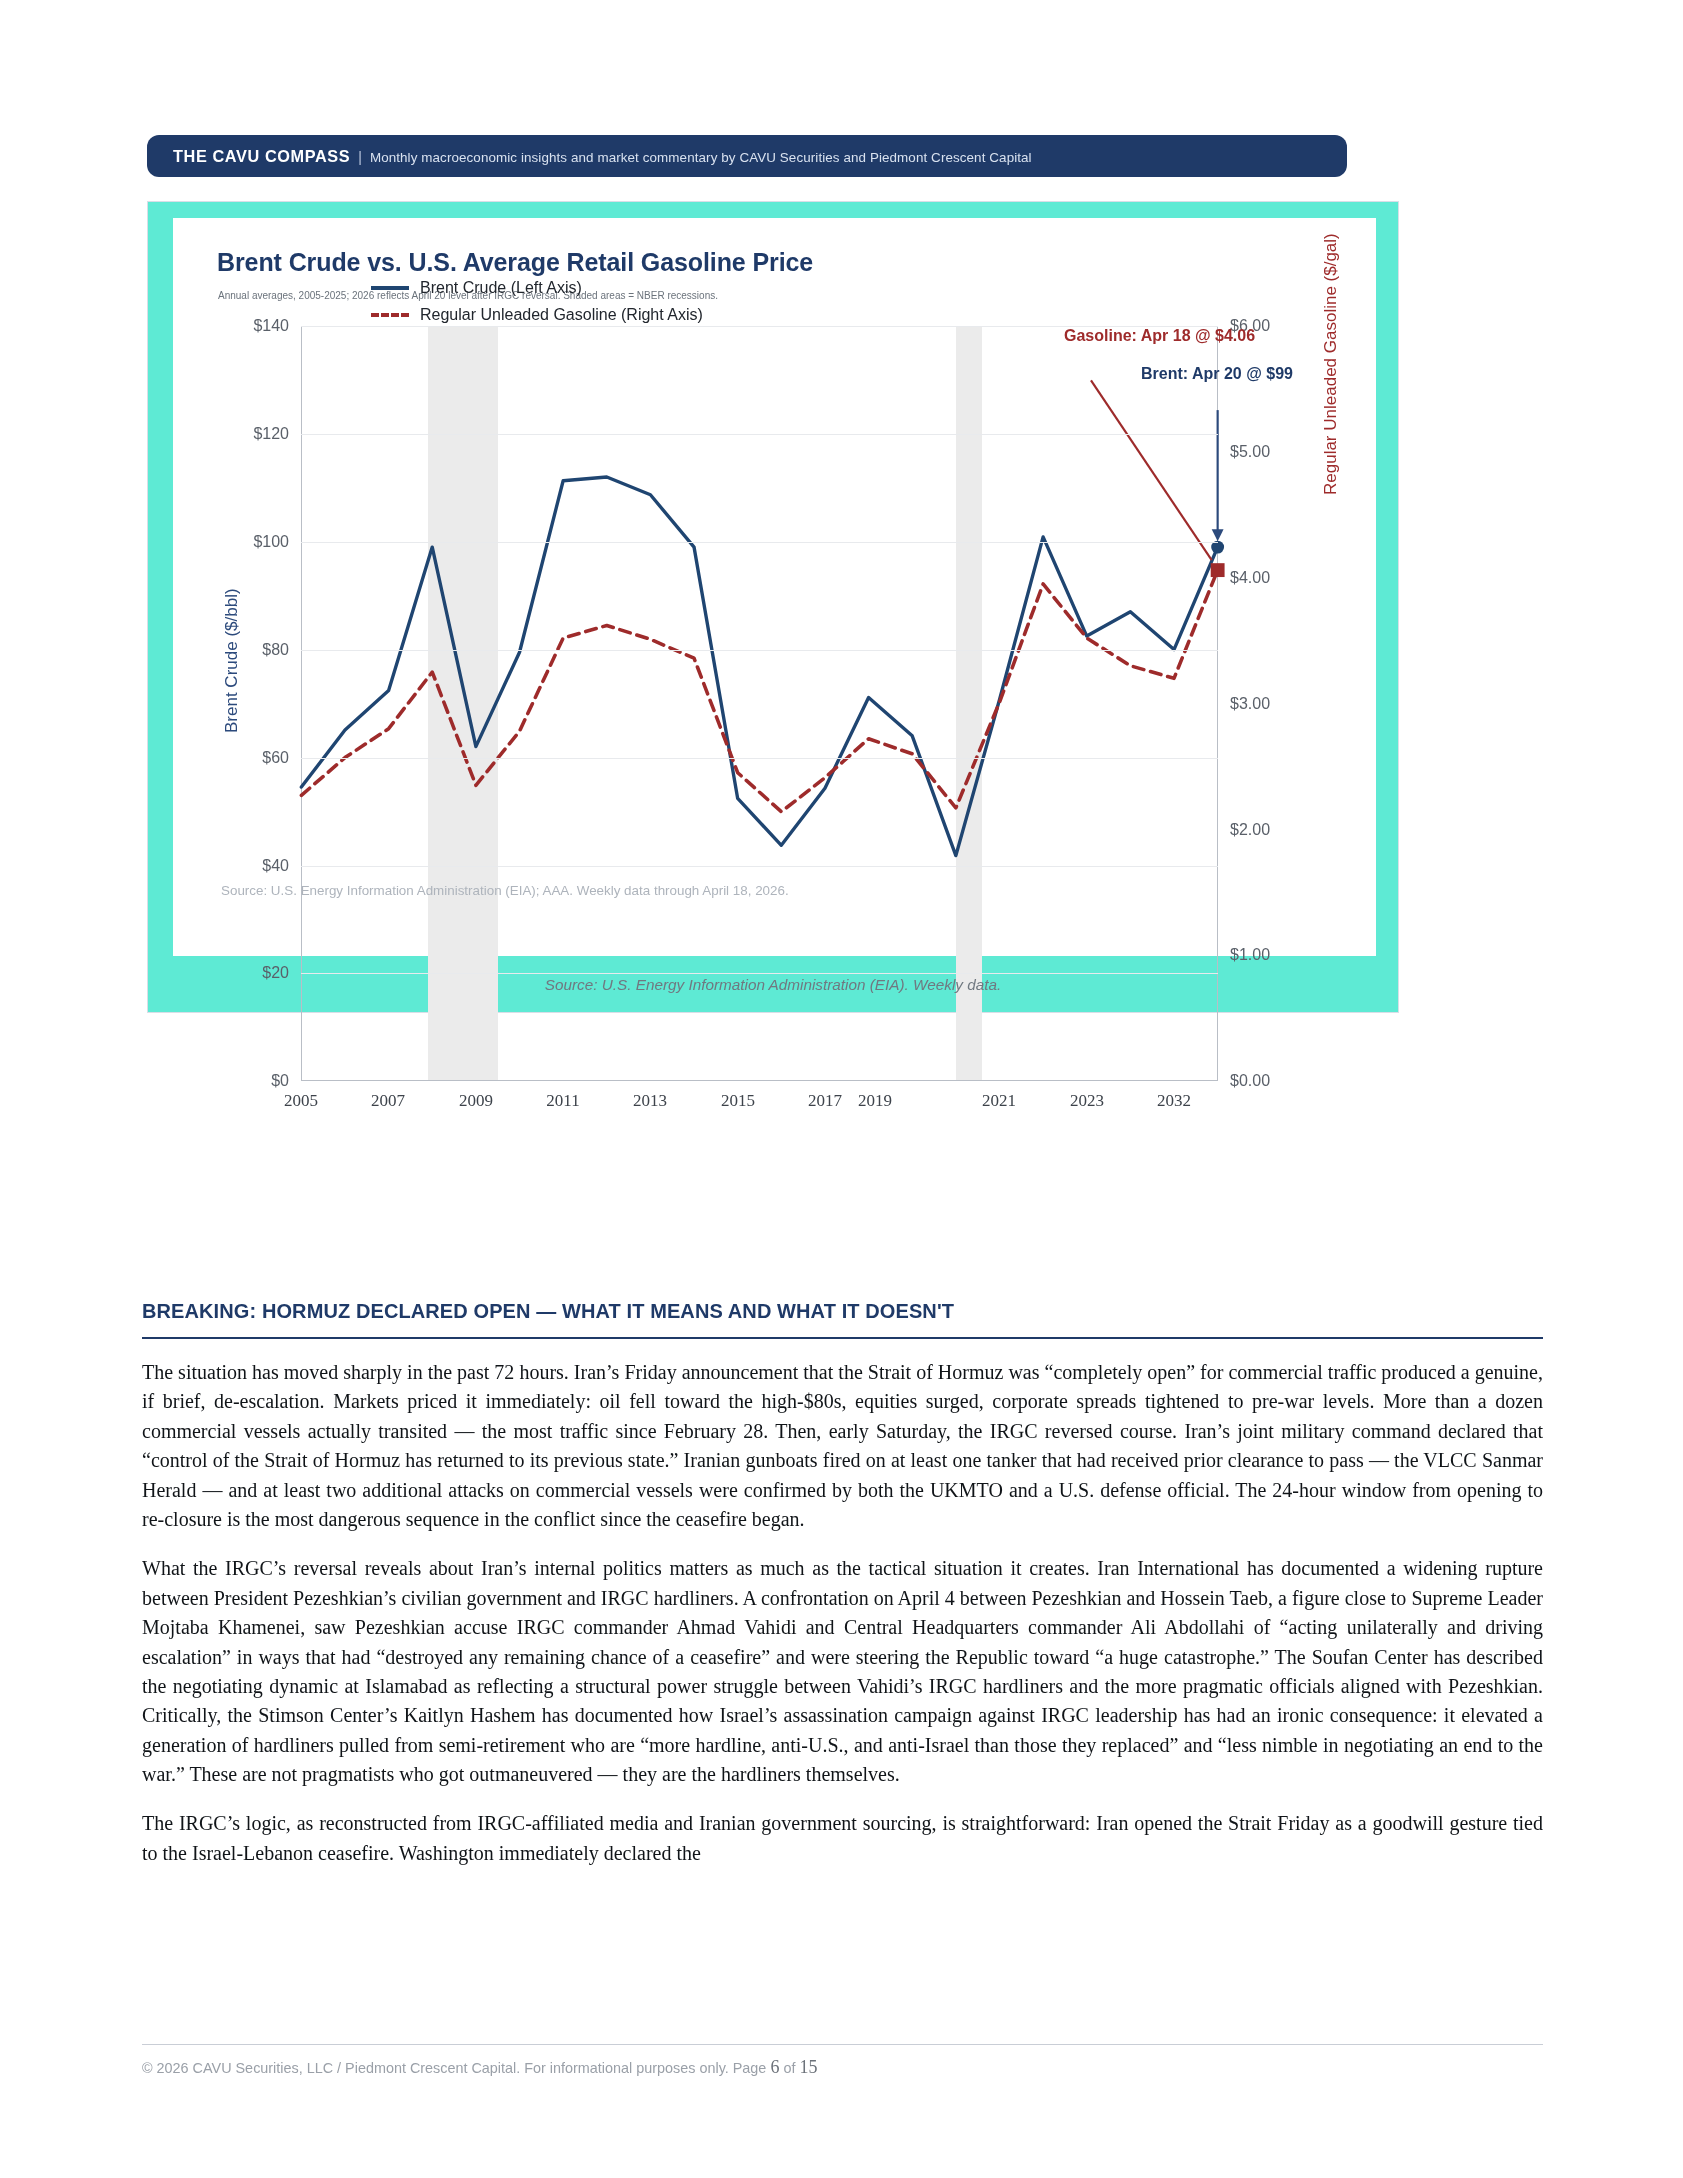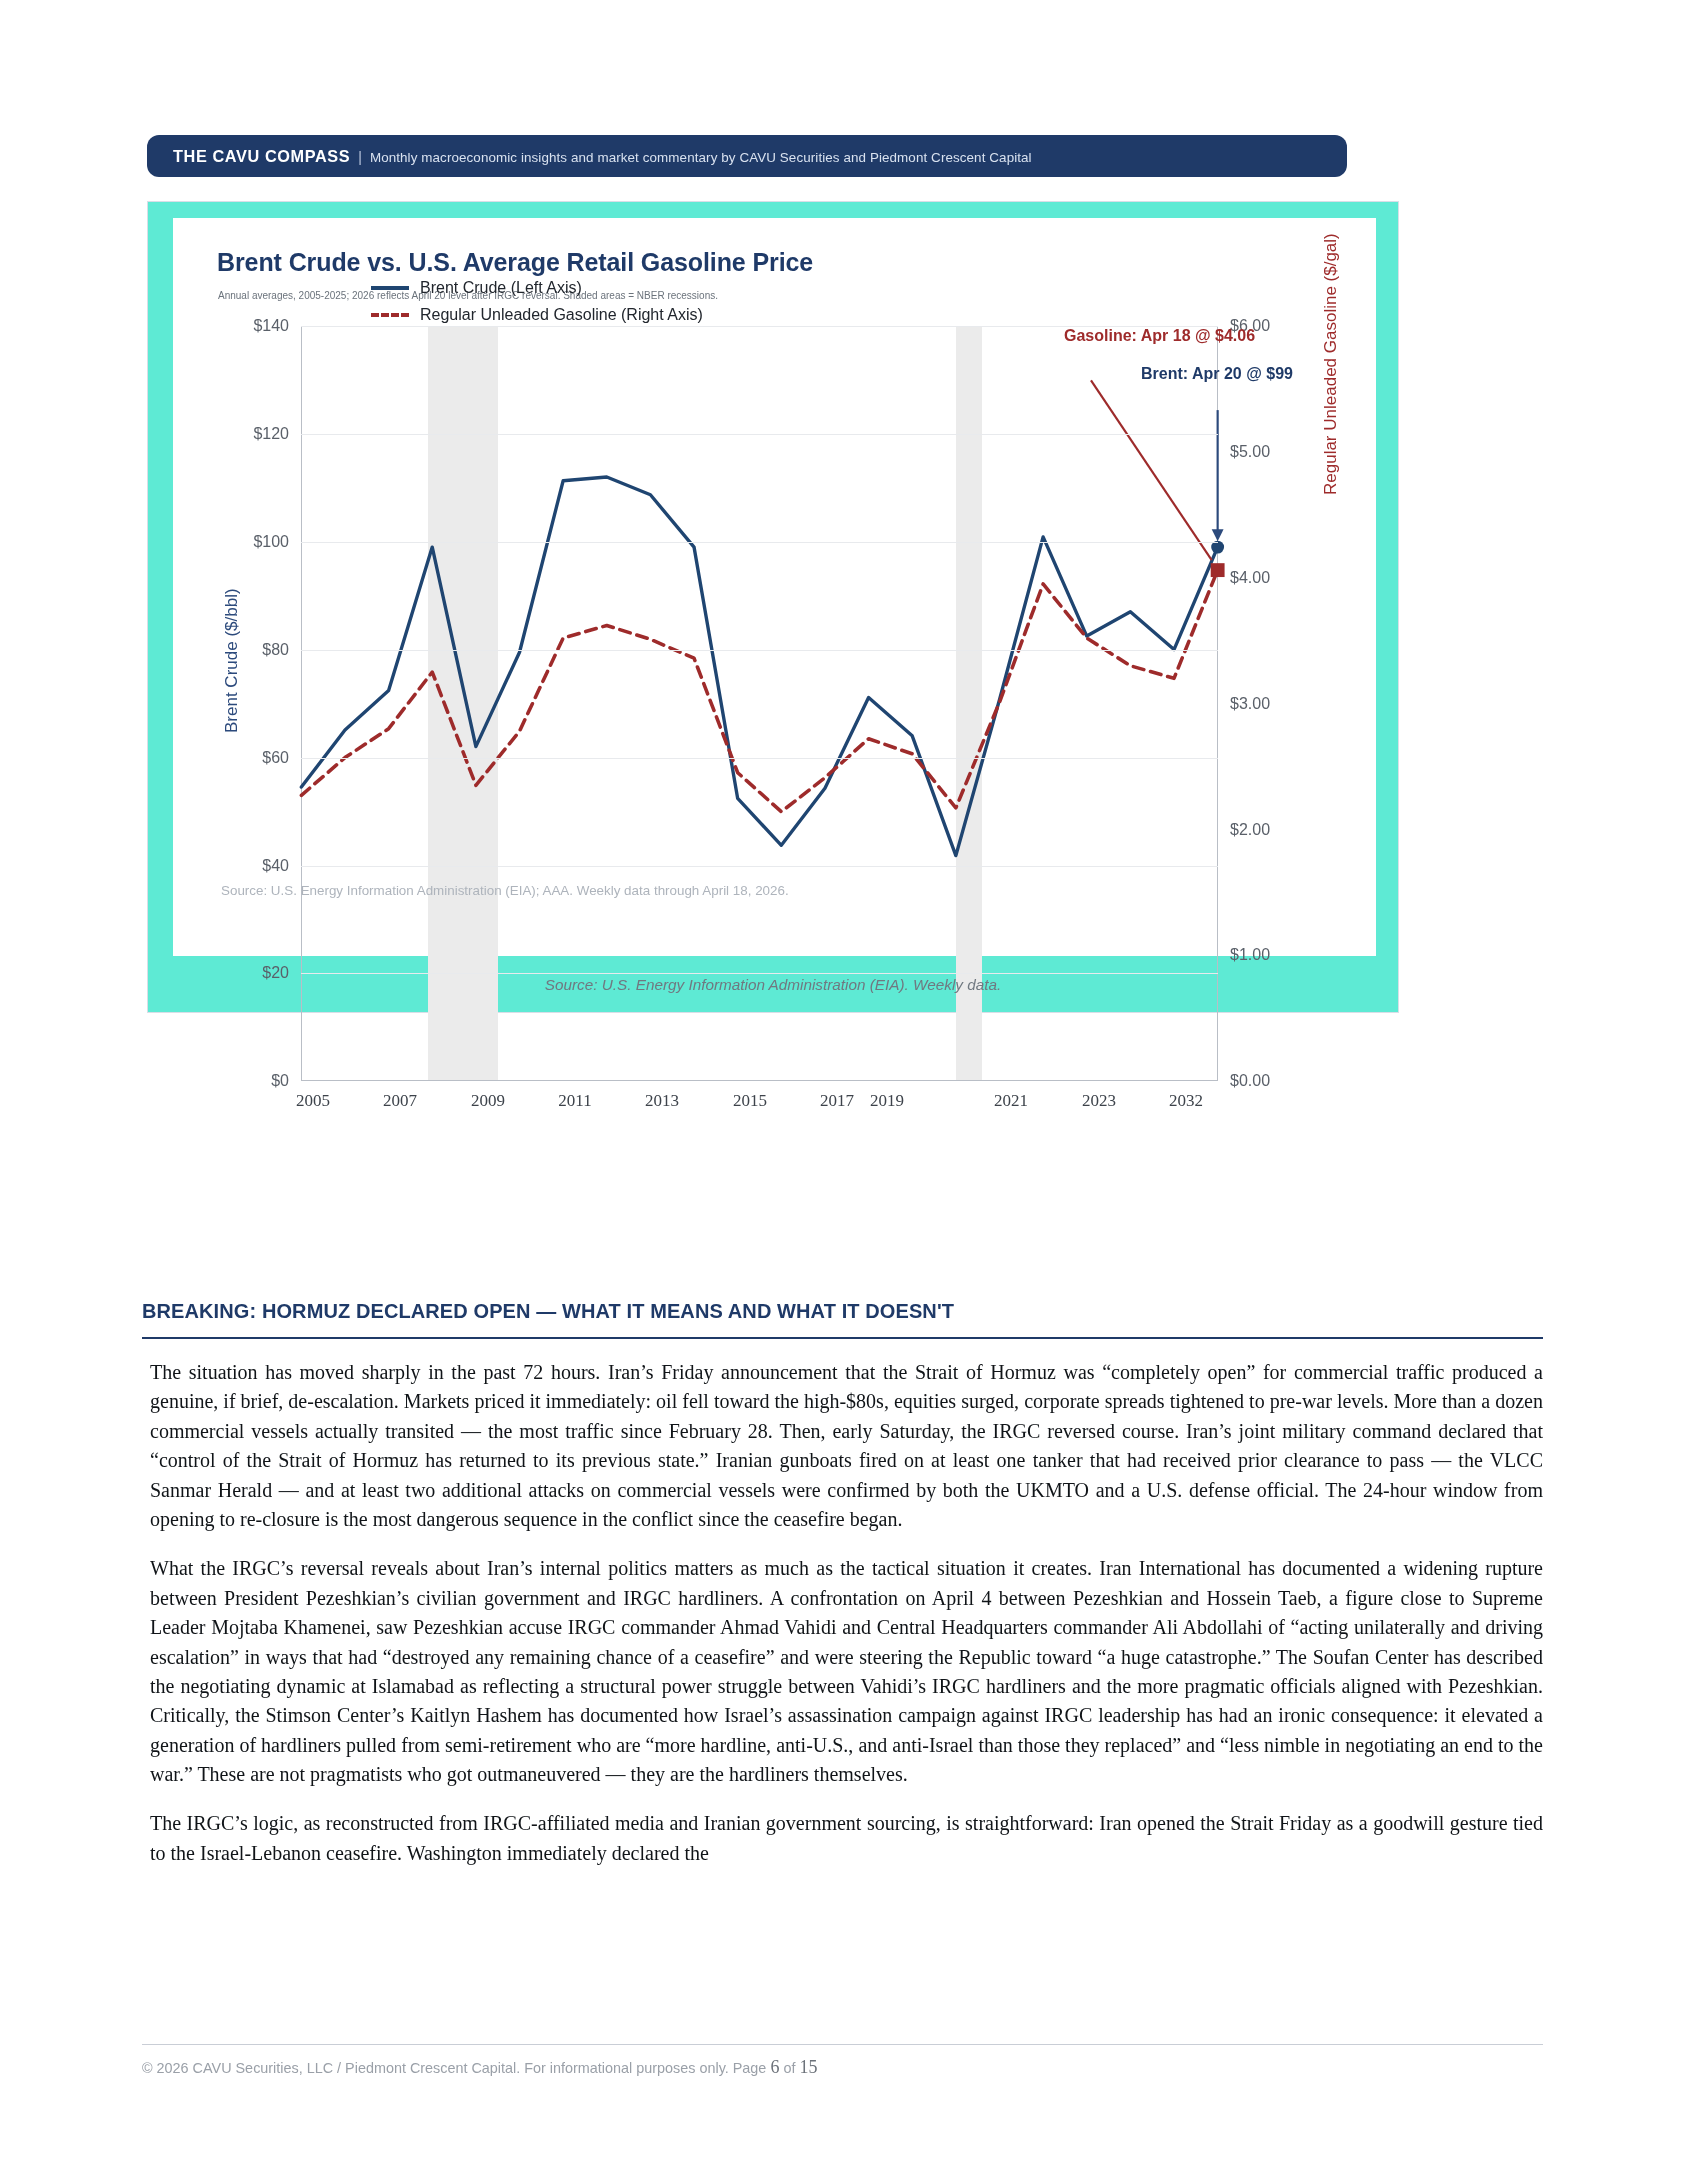--- a/index.html
+++ b/index.html
@@ -128,21 +128,21 @@
     left:calc(100% + 12px);
     transform:translateY(-50%);
     font-family:"Liberation Sans",sans-serif;
     font-size:16px;color:#5a6069;white-space:nowrap;
   }
   .xtick{
     position:absolute;
     top:calc(100% + 10px);
     transform:translateX(-50%);
     font-family:"Liberation Serif",serif;
-    font-size:17px;color:#3d434b;white-space:nowrap;margin-left:12px;
+    font-size:17px;color:#3d434b;white-space:nowrap;
   }
 
   .axis-label-left{
     position:absolute;
     left:49px;top:515px;
     transform:rotate(-90deg);
     transform-origin:left top;
     font-family:"Liberation Sans",sans-serif;
     font-size:17px;color:#2c4a7c;white-space:nowrap;
   }
@@ -191,21 +191,21 @@
     color:#1f3a68;letter-spacing:0.1px;
   }
   .section-rule{
     position:absolute;left:142px;top:1337px;width:1401px;height:2px;
     background:#1f3a68;
   }
   .article{
     position:absolute;left:142px;top:1358px;width:1401px;
   }
   .article p{
-    margin:0 0 20px 8px;
+    margin:0 0 20px 0;
     font-family:"Liberation Serif",serif;
     font-size:20px;
     line-height:1.47;
     color:#101418;
     text-align:justify;
     hyphens:none;
   }
 
   .footer-rule{
     position:absolute;left:142px;top:2044px;width:1401px;height:1px;

